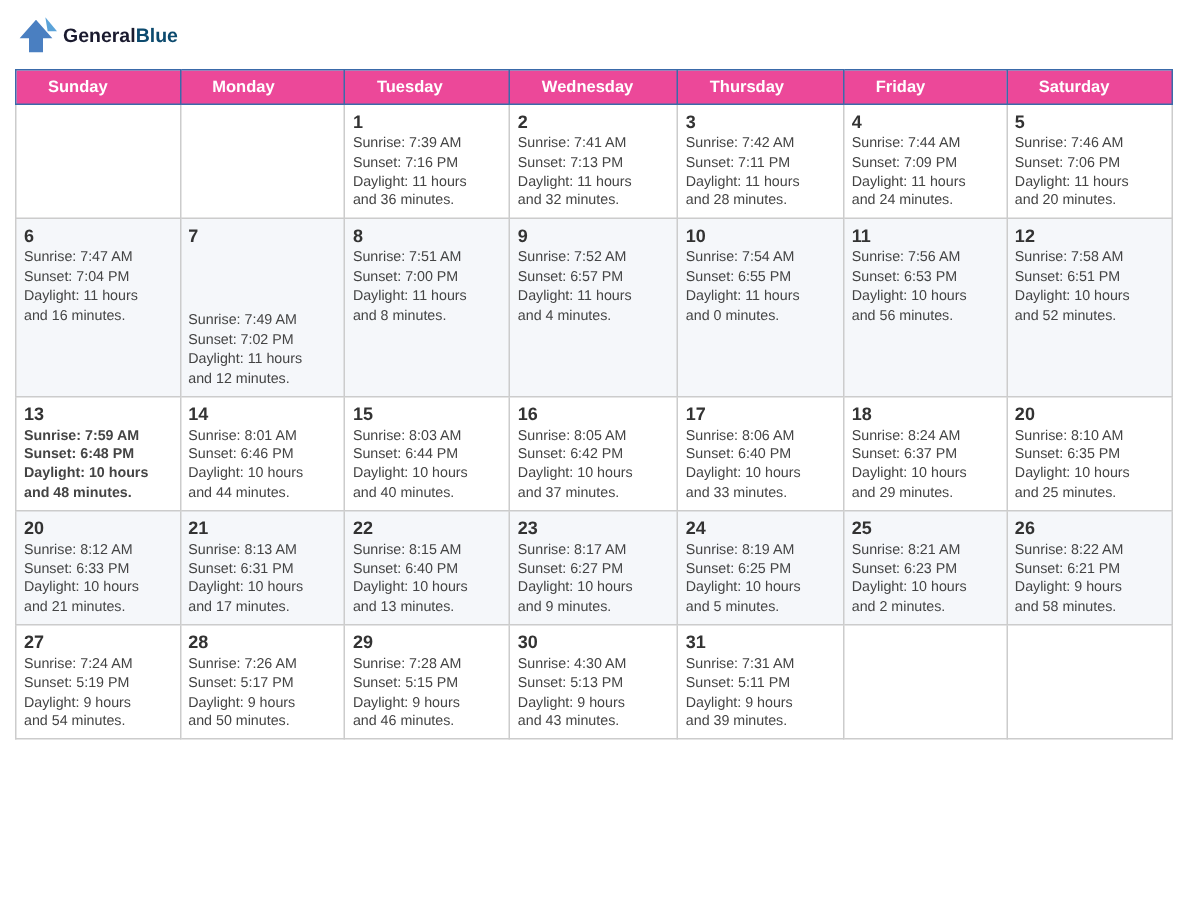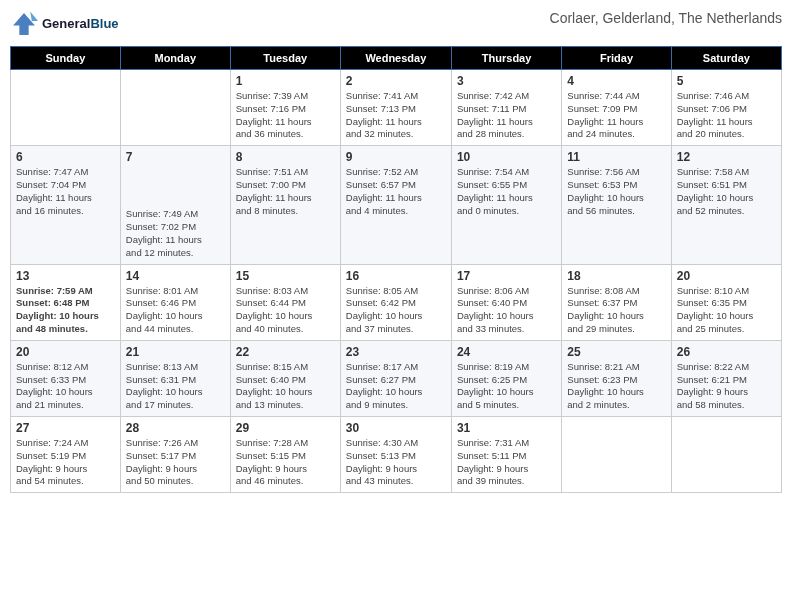--- a/index.html
+++ b/index.html
@@ -43,24 +43,24 @@
     .subtitle {
       font-size: 14px;
       color: #555;
     }
     table {
       width: 100%;
       border-collapse: collapse;
       font-size: 10.5px;
     }
     thead tr th {
-      background: #000000;
+      background: #ec4899;
       color: #fff;
-      padding: 5px 10px;
-      text-align: center;
+      padding: 5px 21px;
+      text-align: left;
       font-size: 11px;
       font-weight: bold;
       border: 1px solid #3a6aaa;
     }
     tbody tr td {
       border: 1px solid #ccc;
       vertical-align: top;
       padding: 4px 5px;
       min-height: 70px;
       height: 70px;
@@ -90,21 +90,20 @@
     <svg class="logo-icon" viewBox="0 0 36 36">
       <polygon points="18,4 32,20 24,20 24,32 12,32 12,20 4,20" fill="#4a7fc1"></polygon>
       <polygon points="26,2 36,14 28,14" fill="#5ba3d9"></polygon>
     </svg>
     <div class="logo-text">
       <span>General</span>
       <span>Blue</span>
     </div>
   </div>
   <div class="title-block">
-    <div class="subtitle">Corlaer, Gelderland, The Netherlands</div>
   </div>
 </div>
 
 <table>
   <thead>
     <tr>
     <th>Sunday</th>
         <th>Monday</th>
         <th>Tuesday</th>
         <th>Wednesday</th>
@@ -235,21 +234,21 @@
         </td>
         <td>
           <span class="day-num">17</span>
           <div class="day-info" style="white-space: pre-line;">Sunrise: 8:06 AM
 Sunset: 6:40 PM
 Daylight: 10 hours
 and 33 minutes.</div>
         </td>
         <td>
           <span class="day-num">18</span>
-          <div class="day-info" style="white-space: pre-line;">Sunrise: 8:08 AM
+          <div class="day-info" style="white-space: pre-line;">Sunrise: 8:24 AM
 Sunset: 6:37 PM
 Daylight: 10 hours
 and 29 minutes.</div>
         </td>
         <td>
           <span class="day-num">20</span>
           <div class="day-info" style="white-space: pre-line;">Sunrise: 8:10 AM
 Sunset: 6:35 PM
 Daylight: 10 hours
 and 25 minutes.</div>

